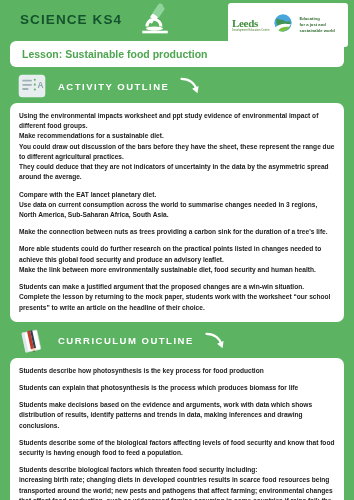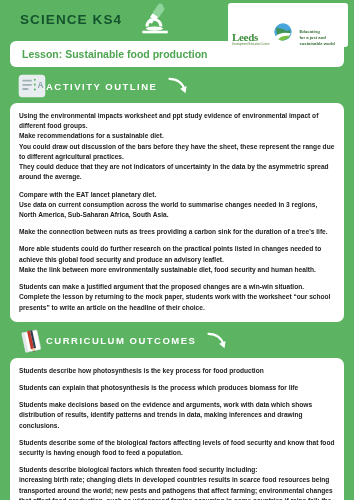--- a/index.html
+++ b/index.html
@@ -50,21 +50,21 @@
 
   .logo-box {
     position: absolute;
     right: 6px;
     top: 3px;
     width: 120px;
     height: 44px;
     background: #ffffff;
     border-radius: 3px;
     display: flex;
-    align-items: flex-end;
+    align-items: center;
     padding: 0 4px;
     overflow: hidden;
   }
 
   .logo-leeds {
     display: flex;
     flex-direction: column;
     justify-content: center;
     line-height: 1;
   }
@@ -130,20 +130,21 @@
     height: 24px;
     flex: none;
     display: block;
   }
 
   .section-head-label {
     font-size: 9.5px;
     font-weight: bold;
     color: #ffffff;
     letter-spacing: 1.5px;
+    margin-left: 12px;
     white-space: nowrap;
   }
 
   .section-head-arrow {
     width: 22px;
     height: 20px;
     margin-left: 10px;
     flex: none;
     display: block;
   }
@@ -258,21 +259,21 @@
     <svg class="section-head-icon" viewBox="0 0 34 34">
       <g transform="rotate(-12 17 17)">
         <rect x="5" y="3" width="22" height="28" rx="1.5" fill="#ffffff" stroke="#c9d2d6" stroke-width="0.8"></rect>
         <rect x="5" y="3" width="4" height="28" fill="#e3e9eb"></rect>
         <rect x="13" y="2" width="4.5" height="26" fill="#c0392b"></rect>
         <rect x="17.5" y="2" width="3" height="26" fill="#2c3e50"></rect>
         <path d="M13 28 L20.5 28 L16.8 33 Z" fill="#f2d9b5"></path>
         <path d="M15.2 31.2 L18.2 31.2 L16.8 33 Z" fill="#2c2c2c"></path>
       </g>
     </svg>
-    <span class="section-head-label">CURRICULUM OUTCOMES</span>
+    <span class="section-head-label">CURRICULUM OUTLINE</span>
     <svg class="section-head-arrow" viewBox="0 0 30 28">
       <path d="M3 4 C14 4 22 10 24 19" stroke="#ffffff" stroke-width="3" fill="none" stroke-linecap="round"></path>
       <path d="M18 18 L25.5 24 L27 14 Z" fill="#ffffff"></path>
     </svg>
   </div>
 
   <div class="card">
     <p>Students describe how photosynthesis is the key process for food production</p>
     <p class="gap">Students can explain that photosynthesis is the process which produces biomass for life</p>
     <p class="gap">Students make decisions based on the evidence and arguments, work with data which shows distribution of results, identify patterns and trends in data, making inferences and drawing conclusions.</p>

